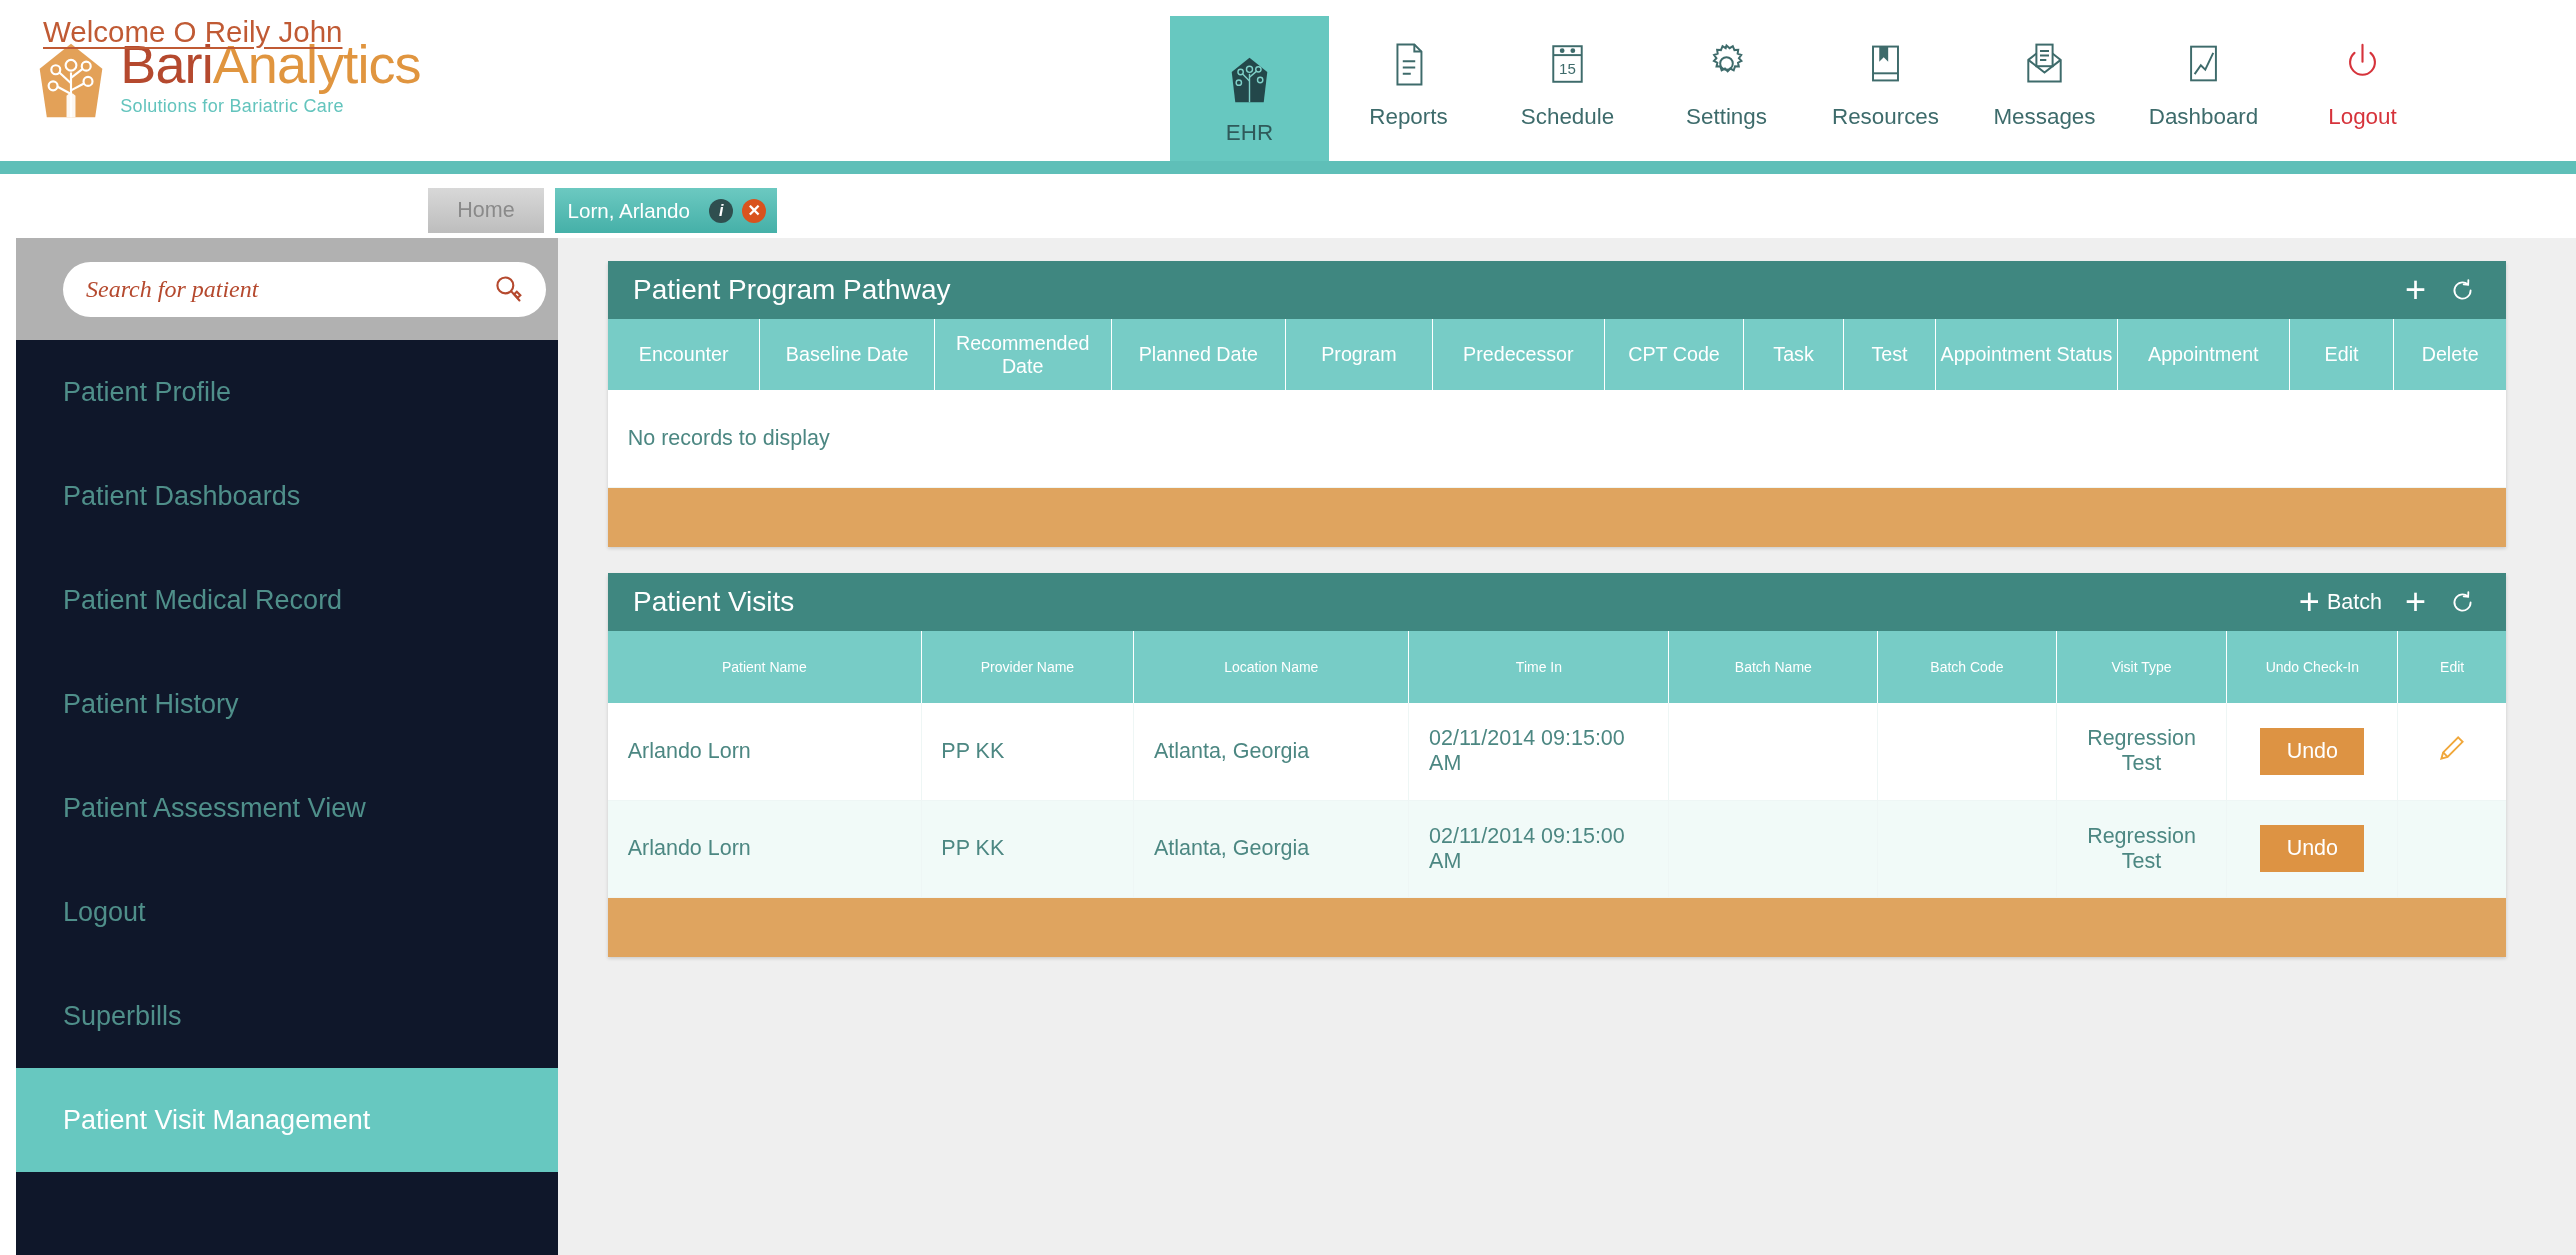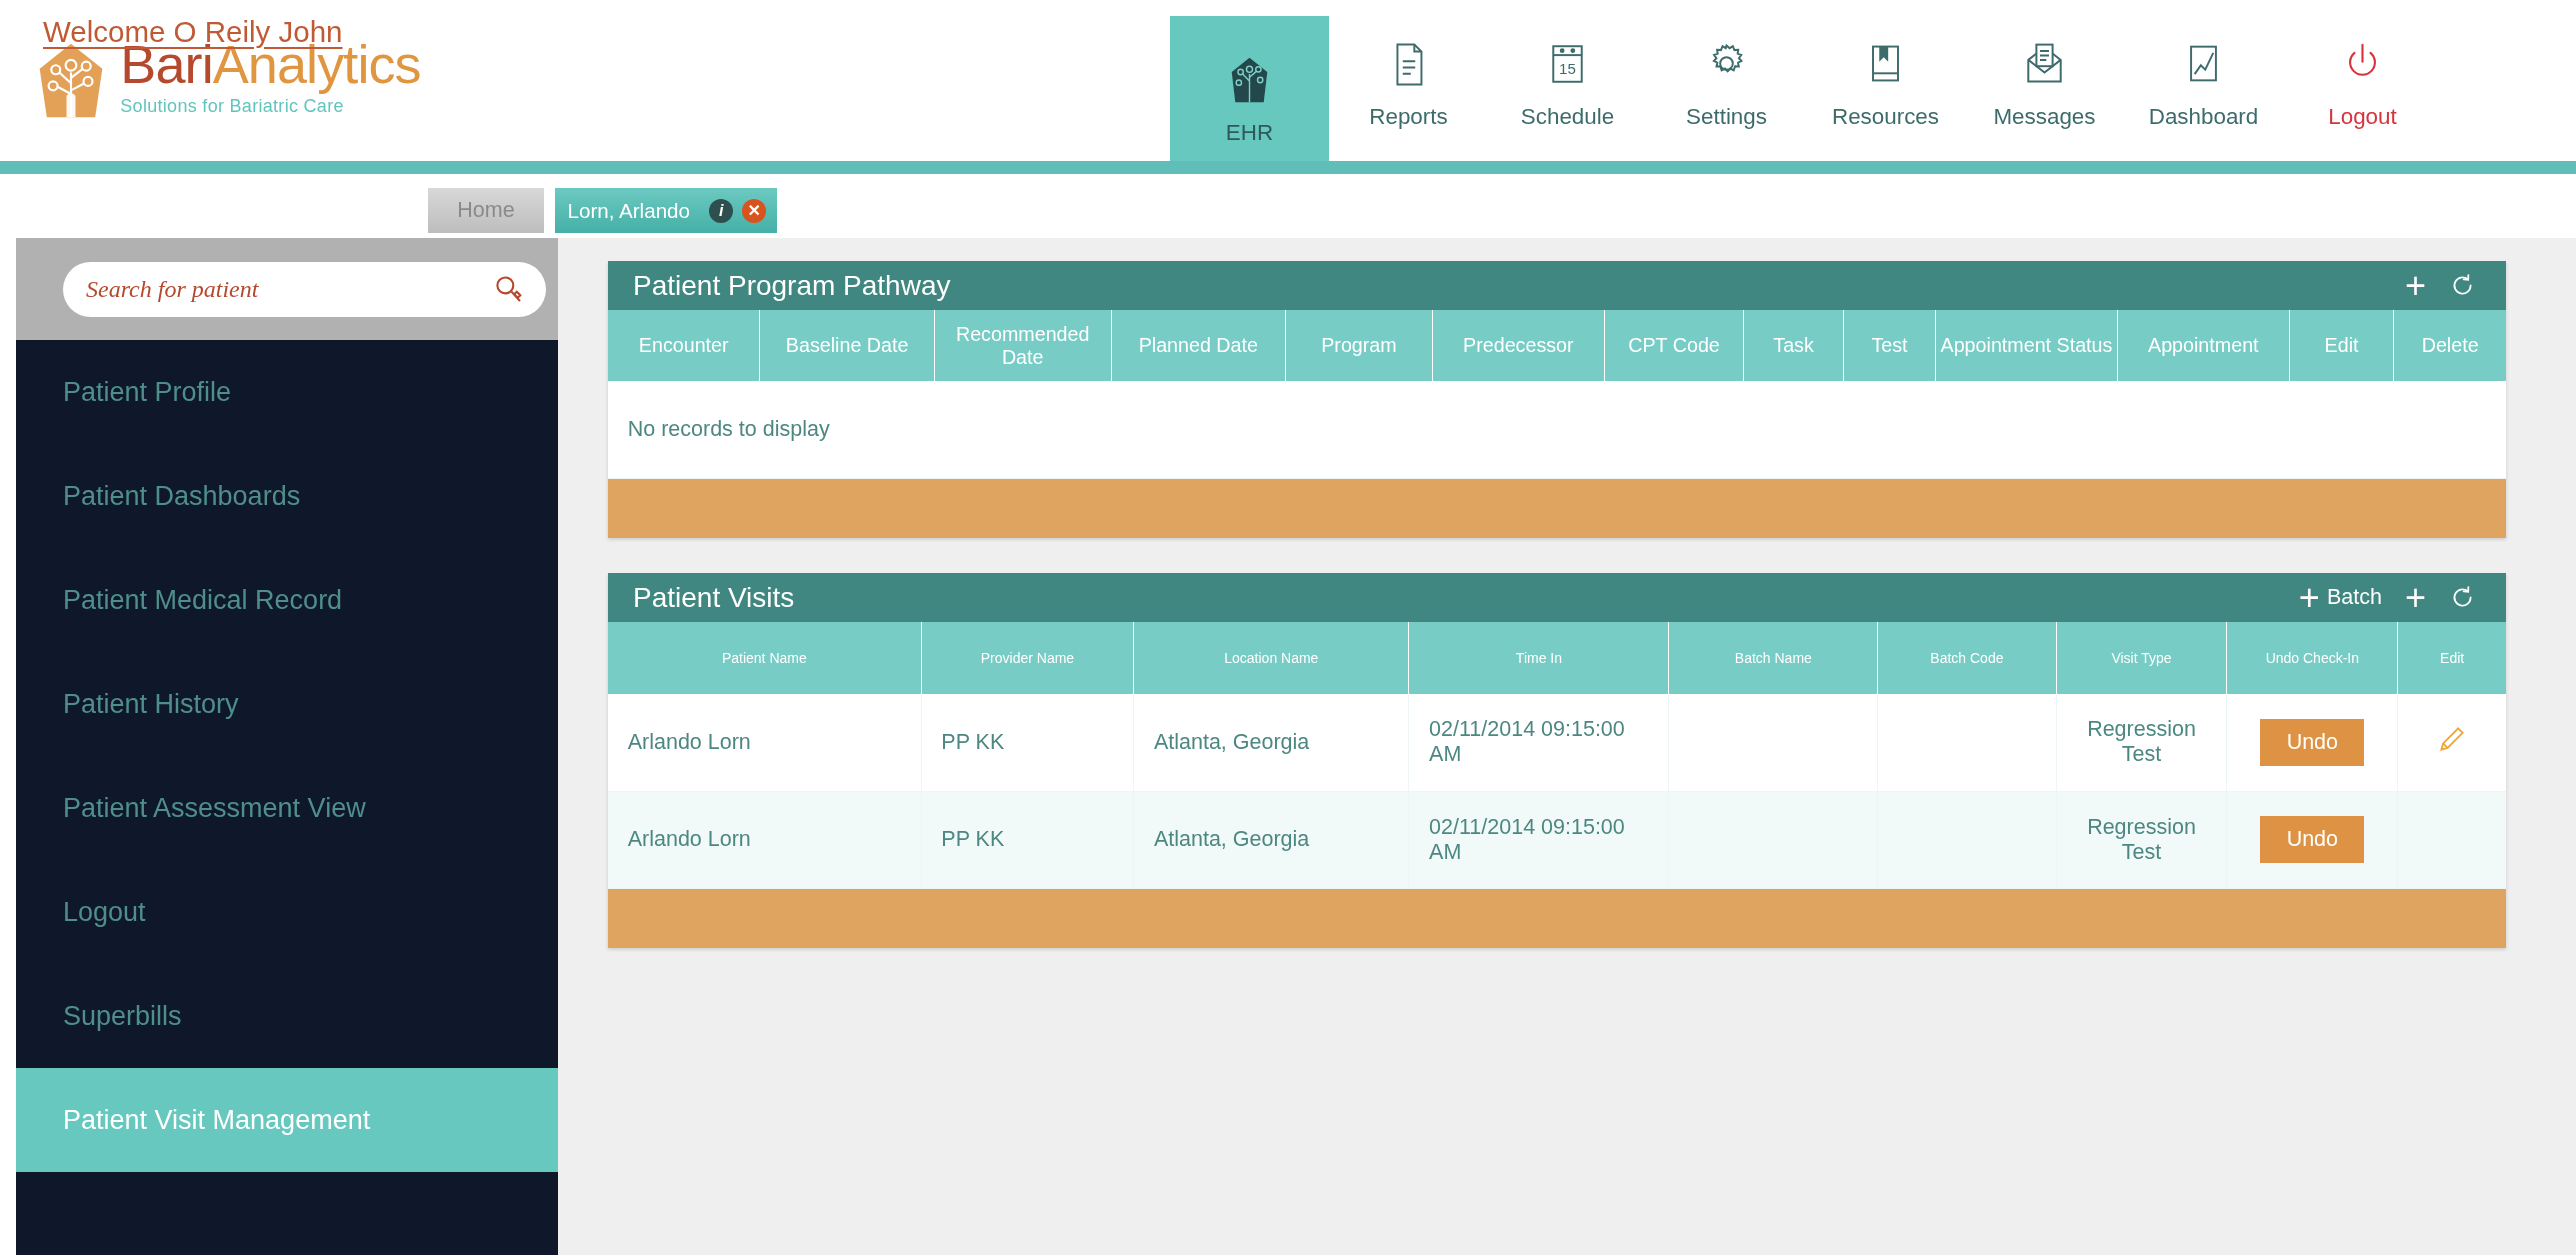--- a/index.html
+++ b/index.html
@@ -150,21 +150,21 @@
   .panel {
     position: absolute; left: 50px;
     width: 1898px;
     background: #ffffff;
     box-shadow: 0 1.8px 3.6px rgba(0,0,0,.16);
   }
   #panel-pathway { top: 23px; }
   #panel-visits  { top: 335px; }
 
   .panel-head {
-    height: 49px; background: #3f8780;
+    height: 58px; background: #3f8780;
     display: flex; align-items: center;
     padding: 0 30px 0 25px; color: #ffffff;
   }
   .panel-title { font-size: 28px; font-weight: 400; flex: 1; }
   .head-actions { display: flex; align-items: center; gap: 23px; }
   .head-btn {
     display: flex; align-items: center; gap: 7.2px;
     color: #ffffff; cursor: pointer; font-size: 21.5px;
   }
   .plus-ico { font-size: 36px; line-height: .7; font-weight: 300; }

